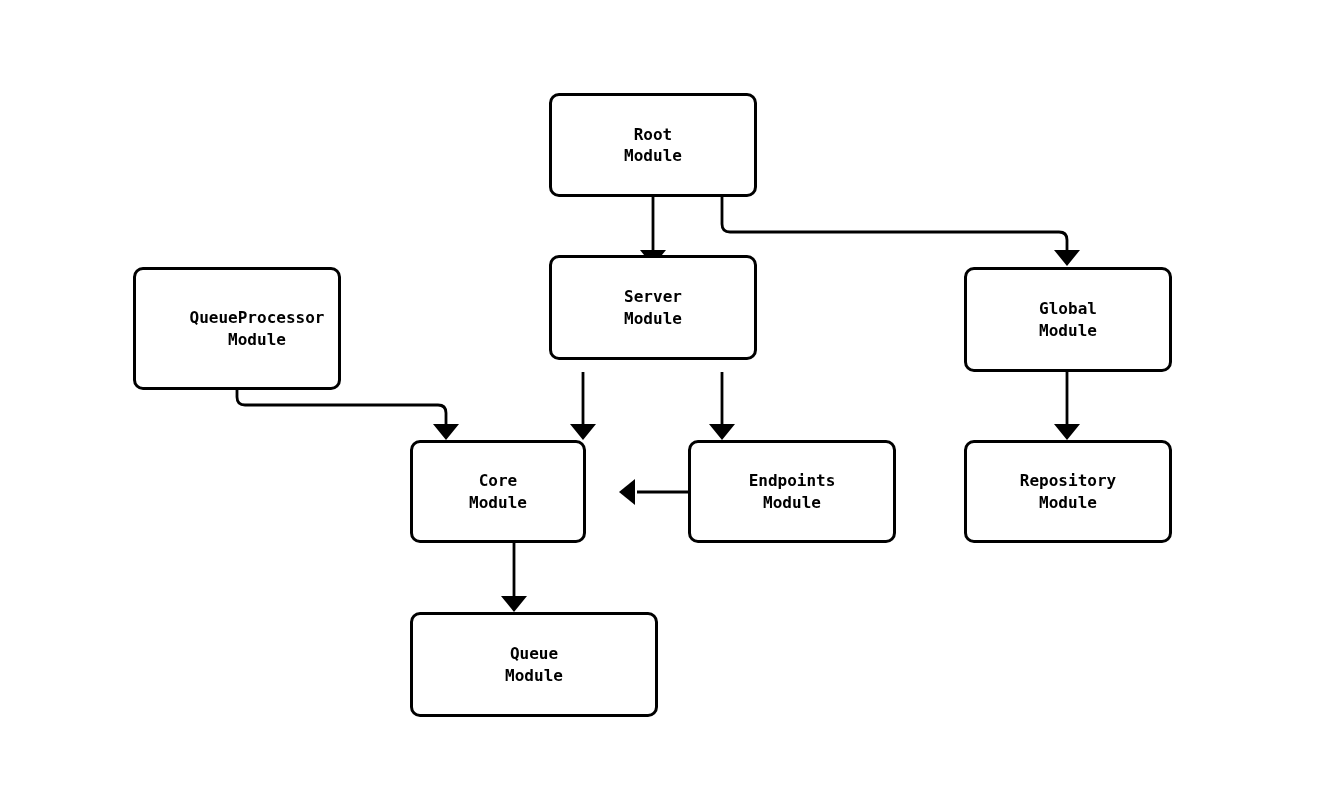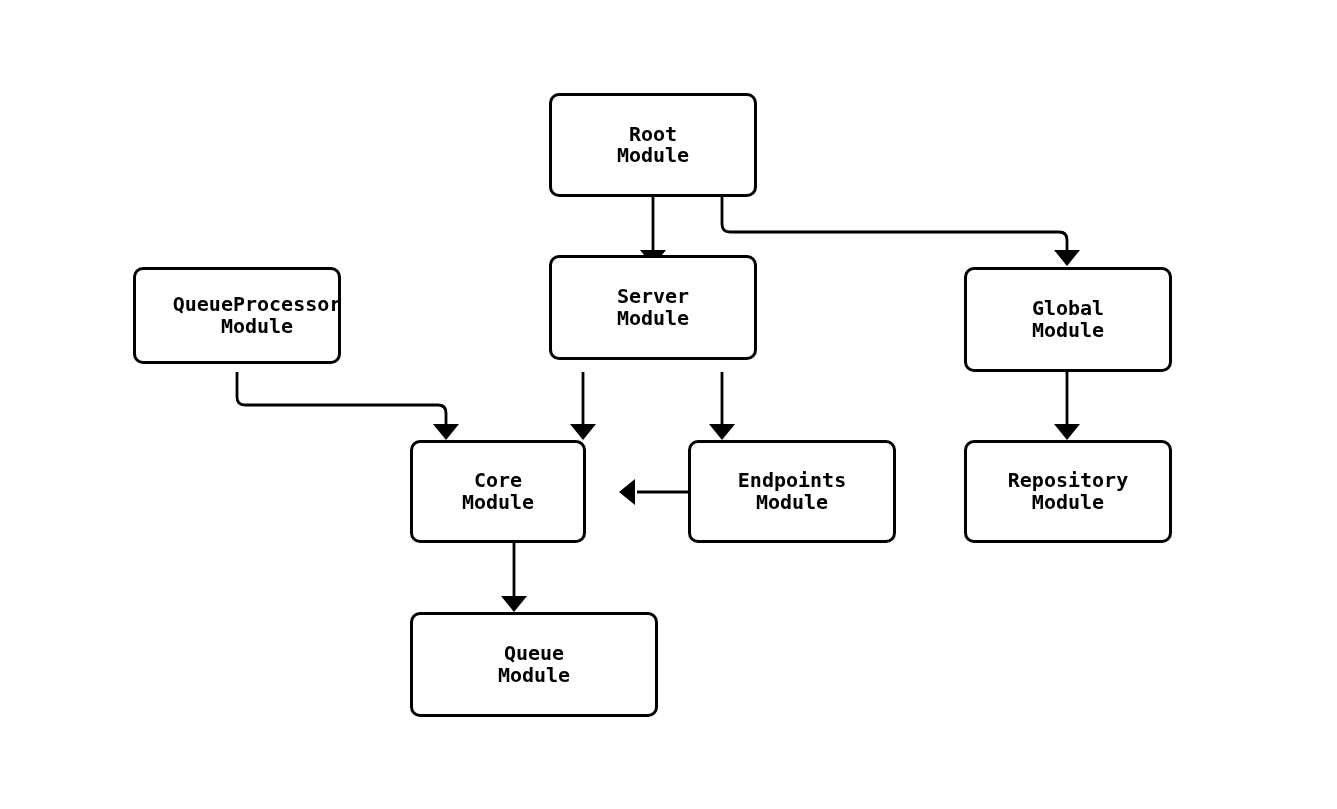--- a/index.html
+++ b/index.html
@@ -29,21 +29,21 @@
     border: 3px solid #000000;
     border-radius: 10px;
     display: flex;
     align-items: center;
     justify-content: center;
     z-index: 2;
   }
   .node .label {
     font-family: "DejaVu Sans Mono", monospace;
     font-weight: 700;
-    font-size: 20px;
+    font-size: 16px;
     line-height: 21.5px;
     color: #000000;
     text-align: center;
     white-space: pre-line;
   }
   .edge-line {
     stroke: #000000;
     stroke-width: 2.8;
     fill: none;
   }
@@ -98,21 +98,21 @@
       <path class="edge-line" d="M514 543 L514 598"></path>
       <polygon class="edge-head" points="501,596 527,596 514,612"></polygon>
     </g>
   </svg>
 
   <div class="node" style="left:549px; top:93px; width:208px; height:104px;">
     <span class="label">Root
 Module</span>
   </div>
 
-  <div class="node" style="left:133px; top:267px; width:208px; height:97px;padding-left:40px;">
+  <div class="node" style="left:133px; top:267px; width:208px; height:123px;padding-left:40px;">
     <span class="label">QueueProcessor
 Module</span>
   </div>
 
   <div class="node" style="left:549px; top:255px; width:208px; height:105px;">
     <span class="label">Server
 Module</span>
   </div>
 
   <div class="node" style="left:964px; top:267px; width:208px; height:105px;">

